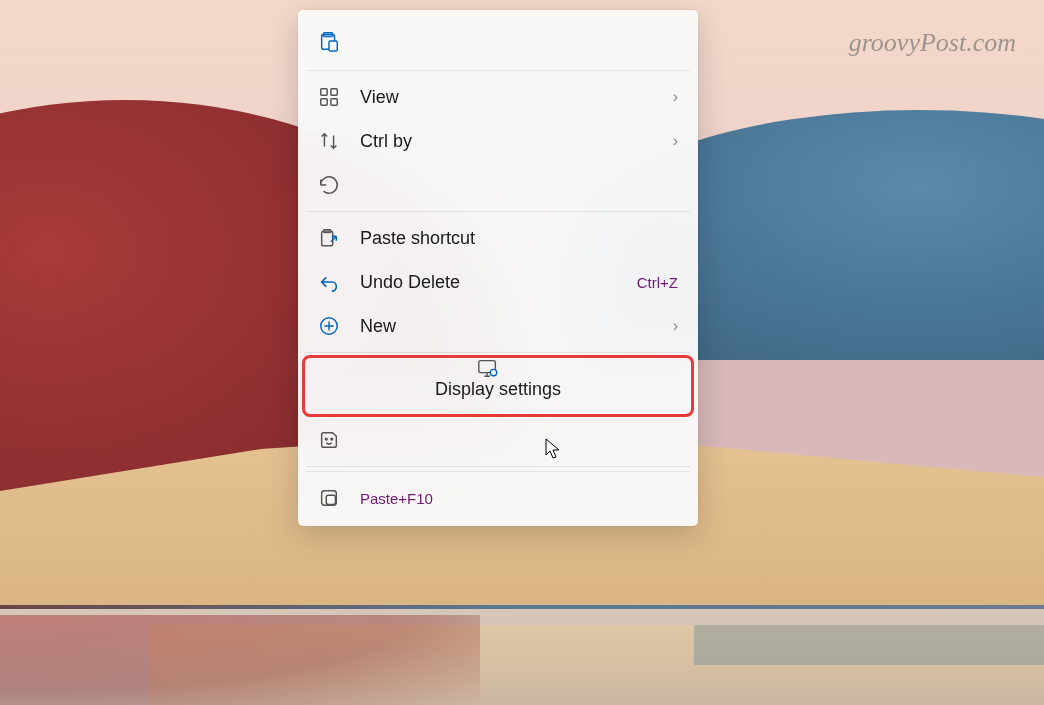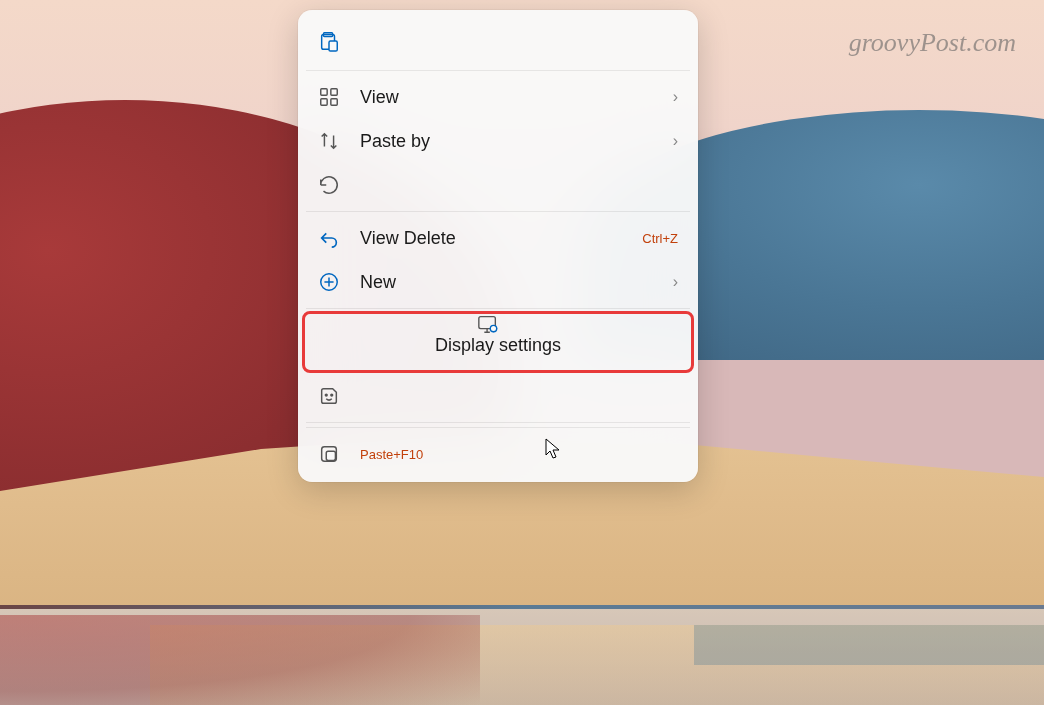--- a/index.html
+++ b/index.html
@@ -104,21 +104,21 @@
       font-style: italic;
     }
 
     .context-menu {
       position: absolute;
       left: 298px;
       top: 10px;
       width: 400px;
       background: rgba(249, 249, 249, 0.96);
       backdrop-filter: blur(30px);
-      border-radius: 14px;
+      border-radius: 5px;
       box-shadow: 0 8px 32px rgba(0,0,0,0.18), 0 0 0 1px rgba(0,0,0,0.04);
       padding: 6px;
       font-size: 18px;
       color: #1a1a1a;
     }
     .menu-row {
       display: flex;
       align-items: center;
       height: 44px;
       padding: 0 14px;
@@ -145,22 +145,22 @@
       display: inline-flex;
       align-items: center;
       justify-content: center;
       flex-shrink: 0;
       margin-right: 20px;
       color: #444;
     }
     .icon svg { width: 100%; height: 100%; }
     .label { flex: 1; }
     .shortcut {
-      color: #c2410c;
-      font-size: 13px;
+      color: #701a75;
+      font-size: 15px;
     }
     .chevron {
       color: #888;
       font-size: 16px;
       margin-left: auto;
     }
     .separator {
       height: 1px;
       background: rgba(0,0,0,0.08);
       margin: 4px 2px;
@@ -217,42 +217,52 @@
     <span class="label">View</span>
     <span class="chevron">›</span>
   </div>
 
   <div class="menu-row">
     <span class="icon">
       <svg viewBox="0 0 24 24" fill="none" stroke="#555" stroke-width="1.6">
         <path d="M7 4v14M4 7l3-3 3 3M17 20V6M14 17l3 3 3-3"></path>
       </svg>
     </span>
-    <span class="label">Paste by</span>
+    <span class="label">Ctrl by</span>
     <span class="chevron">›</span>
   </div>
 
   <div class="menu-row">
     <span class="icon">
       <svg viewBox="0 0 24 24" fill="none" stroke="#555" stroke-width="1.6">
         <path d="M3 12a9 9 0 1 1 3 6.7M3 12V6M3 12h6"></path>
       </svg>
     </span>
   </div>
 
   <div class="separator"></div>
 
+  <div class="menu-row">
+    <span class="icon">
+      <svg viewBox="0 0 24 24" fill="none" stroke="#555" stroke-width="1.6">
+        <rect x="6" y="3" width="8" height="3" rx="1"></rect>
+        <rect x="4" y="4.5" width="12" height="16" rx="2"></rect>
+        <path d="M14 16 L20 10 M20 10 v5 M20 10 h-5" stroke="#0067c0"></path>
+      </svg>
+    </span>
+    <span class="label">Paste shortcut</span>
+  </div>
 
   <div class="menu-row">
     <span class="icon">
       <svg viewBox="0 0 24 24" fill="none" stroke="#0067c0" stroke-width="1.8">
         <path d="M9 7 L4 12 L9 17 M4 12 H15 a5 5 0 0 1 0 10"></path>
       </svg>
     </span>
-    <span class="label">View Delete</span>
+    <span class="label">Undo Delete</span>
     <span class="shortcut">Ctrl+Z</span>
   </div>
 
   <div class="menu-row">
     <span class="icon">
       <svg viewBox="0 0 24 24" fill="none" stroke="#0067c0" stroke-width="1.6">
         <circle cx="12" cy="12" r="9"></circle>
           <path d="M12 7v10M7 12h10"></path>
       </svg>
     </span>

